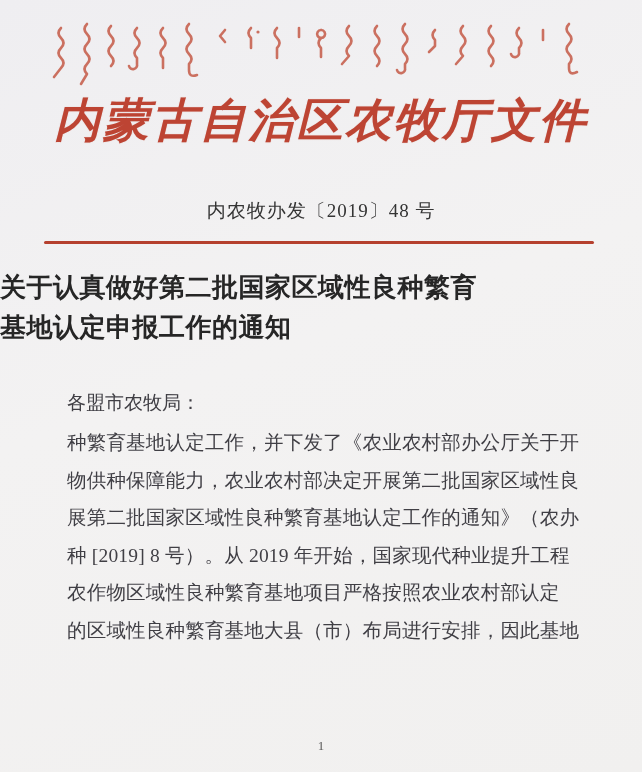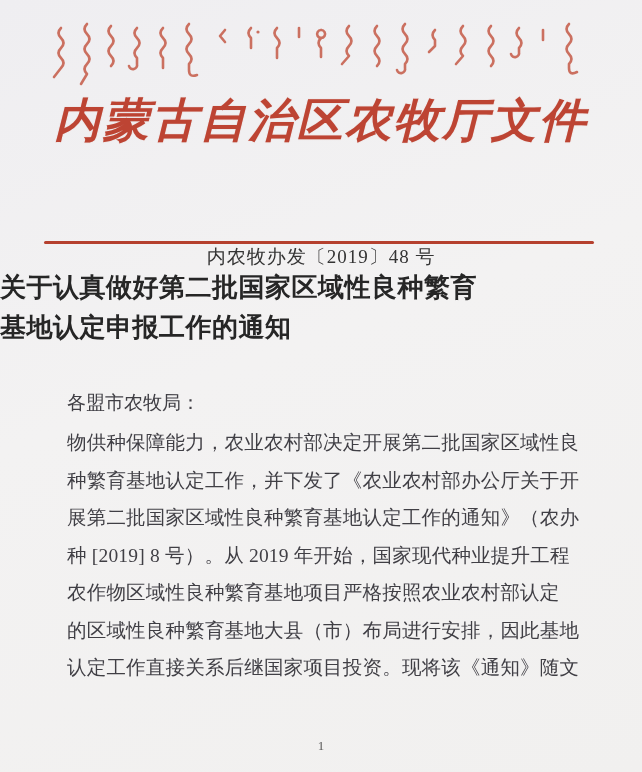--- a/index.html
+++ b/index.html
@@ -22,21 +22,20 @@
     color:#bd4433;
     text-shadow:0 0 1px rgba(189,68,51,.35);
     white-space:nowrap;
     font-style:italic;
   }
   .doc-number{
     position:absolute;left:0;top:196px;width:642px;height:30px;
     line-height:30px;text-align:center;
     font-size:19px;color:#343434;letter-spacing:1px;
     white-space:nowrap;
-    margin-top:46px;
   }
   .red-line{
     position:absolute;left:44px;top:241px;width:550px;height:3px;
     background:#b5402e;border-radius:2px;
   }
   .doc-title{
     position:absolute;left:0;top:268px;width:642px;
     text-align:left;color:#262626;
     font-size:26px;font-weight:bold;line-height:40px;
     letter-spacing:0.5px;white-space:nowrap;
@@ -99,24 +98,23 @@
   <div class="red-line"></div>
 
   <div class="doc-title">
     <div>关于认真做好第二批国家区域性良种繁育</div>
     <div>基地认定申报工作的通知</div>
   </div>
 
   <div class="salutation">各盟市农牧局：</div>
 
   <div class="body-block">
+    <div class="body-line">种繁育基地认定工作，并下发了《农业农村部办公厅关于开</div>
     <div class="body-line">物供种保障能力，农业农村部决定开展第二批国家区域性良</div>
-    <div class="body-line">种繁育基地认定工作，并下发了《农业农村部办公厅关于开</div>
     <div class="body-line">展第二批国家区域性良种繁育基地认定工作的通知》（农办</div>
     <div class="body-line">种 [2019] 8 号）。从 2019 年开始，国家现代种业提升工程</div>
     <div class="body-line">农作物区域性良种繁育基地项目严格按照农业农村部认定</div>
     <div class="body-line">的区域性良种繁育基地大县（市）布局进行安排，因此基地</div>
-    <div class="body-line">认定工作直接关系后继国家项目投资。现将该《通知》随文</div>
   </div>
 
   <div class="page-number">1</div>
 
 </div>
 
 </body></html>

